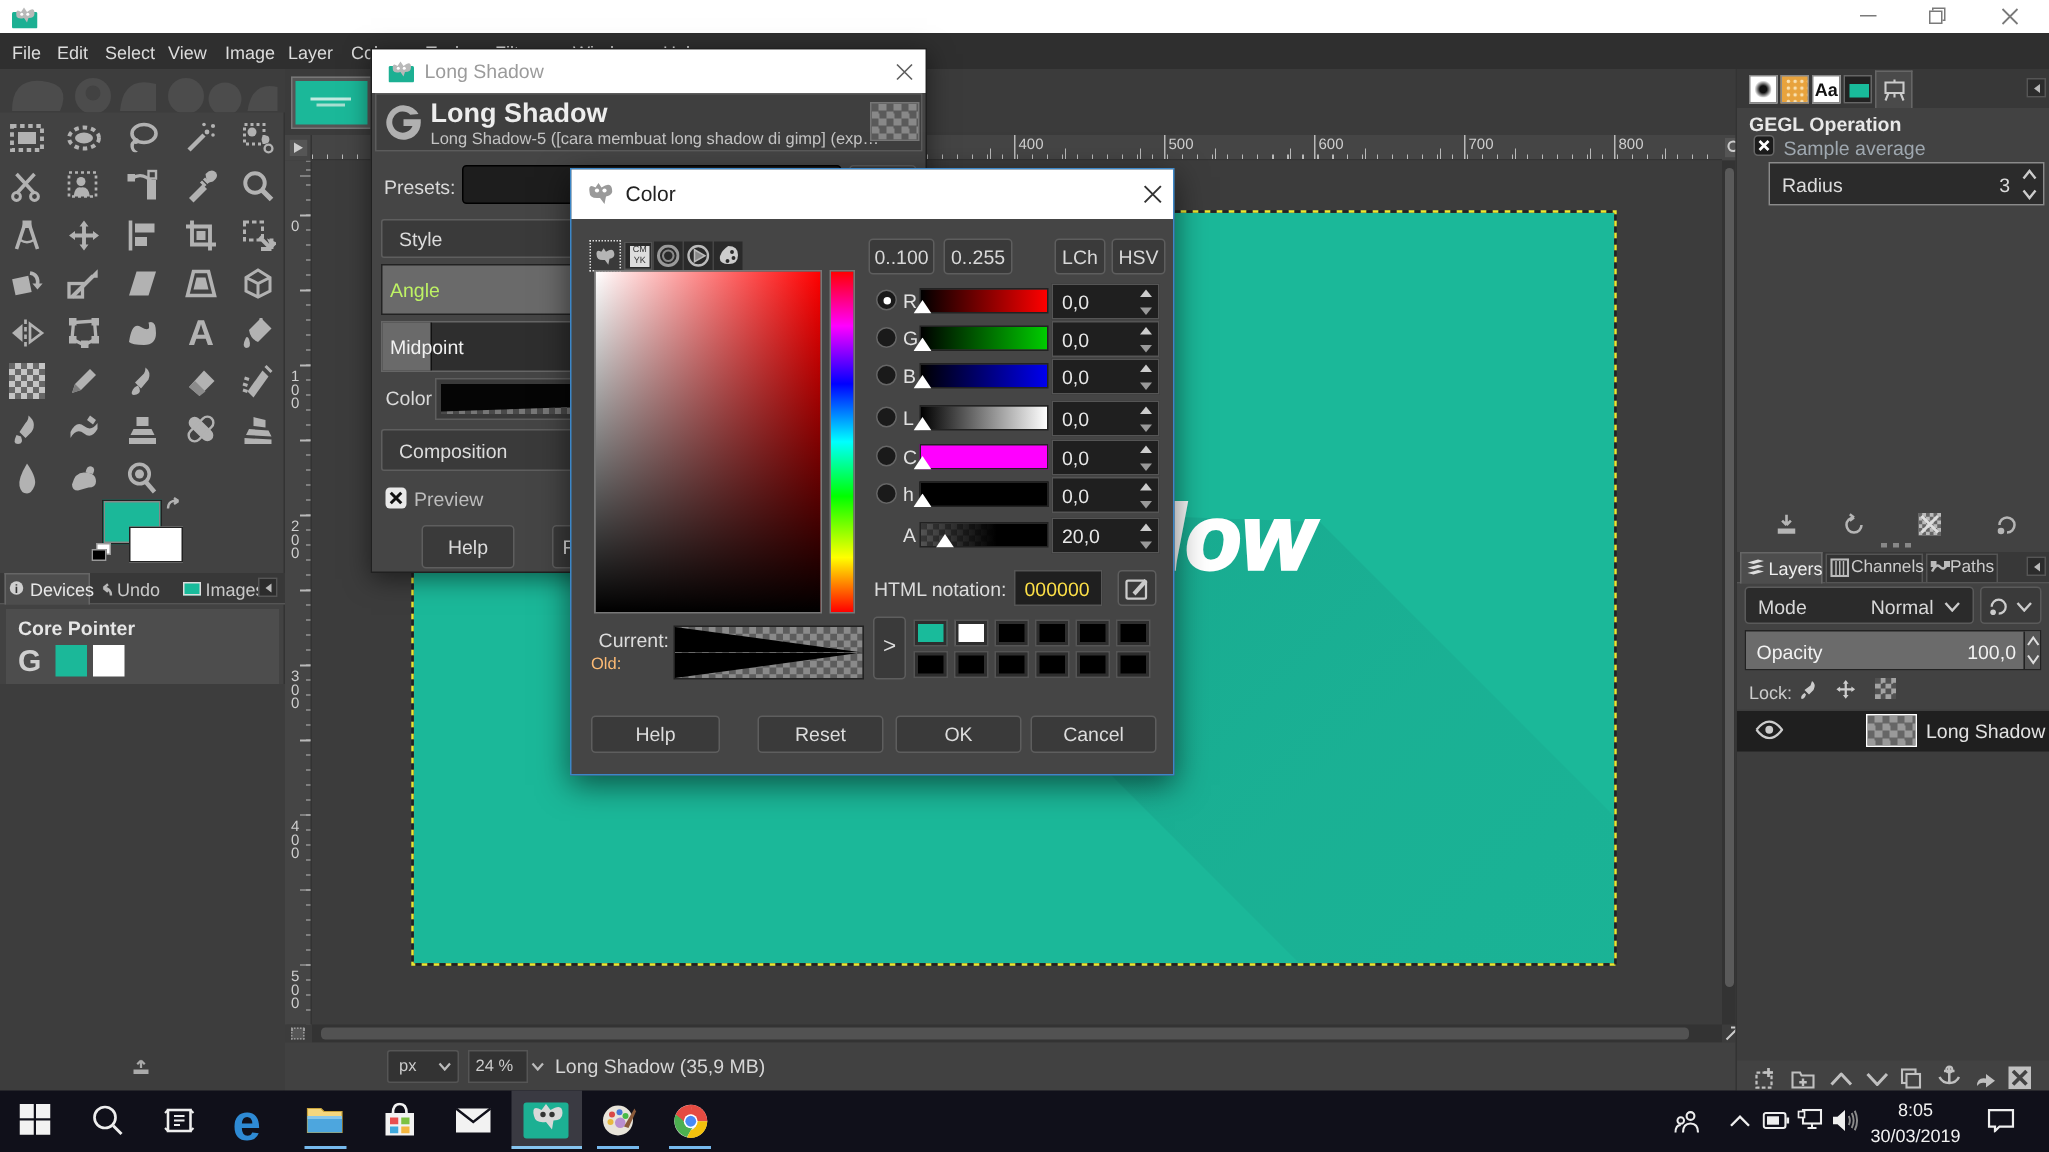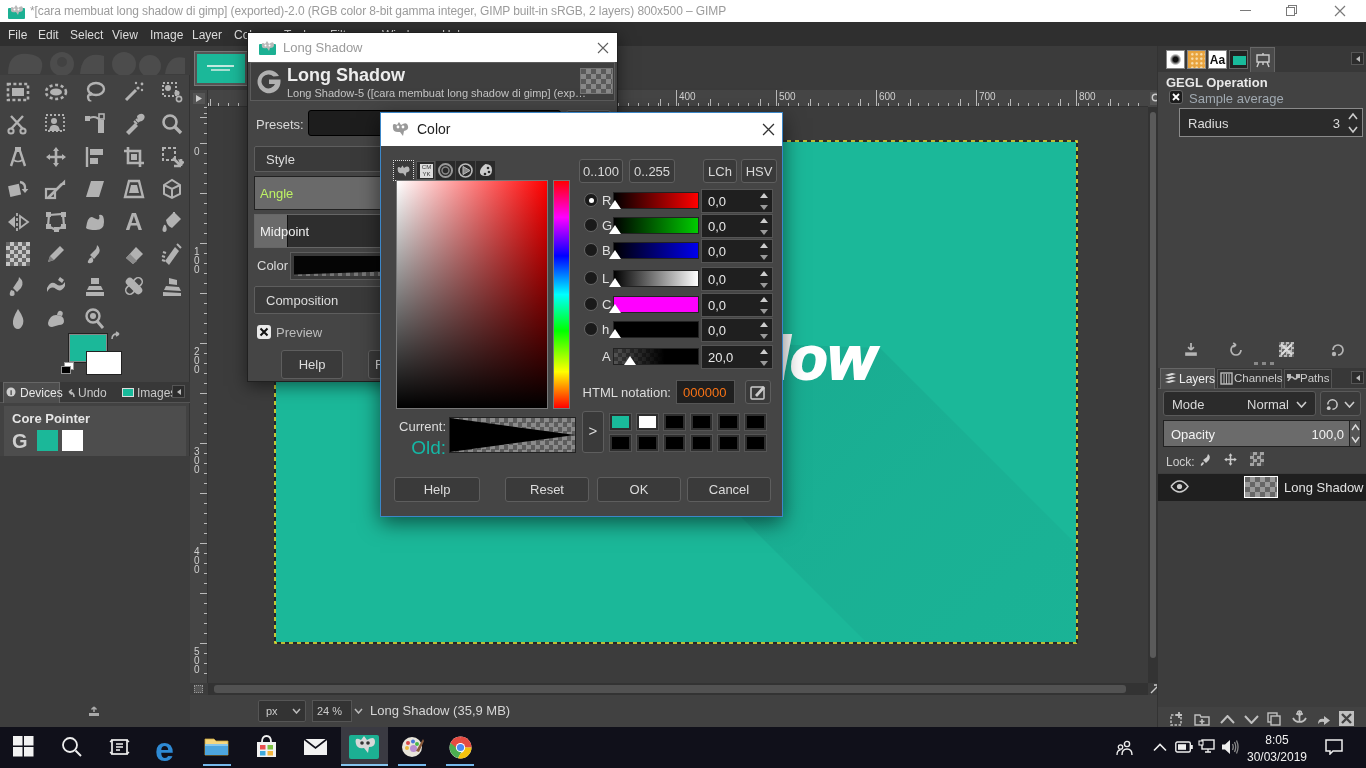--- a/index.html
+++ b/index.html
@@ -8,21 +8,20 @@
 </style></head>
 <body>
 
 <div class="abs" style="left:0;top:0;width:1366px;height:22px;background:#ffffff;">
   <svg class="abs" style="left:8px;top:3px" width="17" height="16" viewBox="0 0 17 16">
     <rect x="0" y="5" width="17" height="11" rx="1" fill="#1cb093"></rect>
     <path d="M3 8 Q2 2 6 5 L8 2 L10 5 Q15 1 15 6 Q15 9 11 9 L10 12 L8 9 Q4 10 3 8" fill="#b9b9b9"></path>
     <circle cx="6.5" cy="6.5" r="1" fill="#fff"></circle>
       <circle cx="10.5" cy="6.5" r="1" fill="#fff"></circle>
   </svg>
-  <div class="abs" style="left:30px;top:4px;font-size:12px;letter-spacing:-0.1px;color:#9b9b9b;white-space:nowrap">*[cara membuat long shadow di gimp] (exported)-2.0 (RGB color 8-bit gamma integer, GIMP built-in sRGB, 2 layers) 800x500 – GIMP</div>
   <div class="abs" style="left:1240px;top:10px;width:11px;height:1px;background:#7a7a7a"></div>
   <div class="abs" style="left:1288px;top:5px;width:9px;height:9px;border:1px solid #7a7a7a"></div>
   <div class="abs" style="left:1286px;top:7px;width:9px;height:9px;border:1px solid #7a7a7a;background:#fff"></div>
   <svg class="abs" style="left:1334px;top:5px" width="12" height="12" viewBox="0 0 12 12">
       <path d="M1 1 L11 11 M11 1 L1 11" stroke="#7a7a7a" stroke-width="1.2"></path>
     </svg>
 </div>
 
 <div class="abs" style="left:0;top:22px;width:1366px;height:24px;background:#2f2f2f;">
 <div class="abs" style="left:8px;top:6px;font-size:12px;color:#dcdcdc">File</div>
@@ -739,30 +738,30 @@
     </svg>
 <div class="abs" style="left:320px;top:232px;width:72px;height:24px;background:#1f1f1f;border:1px solid #555">
       <div class="abs" style="left:6px;top:4px;font-size:13px;color:#e8e8e8">20,0</div>
       <svg class="abs" style="right:2px;top:1px" width="12" height="21">
         <path d="M2 7 L6 2 L10 7 Z" fill="#ccc"></path>
         <path d="M2 14 L6 19 L10 14 Z" fill="#999"></path>
       </svg>
     </div>
 
  <div class="abs" style="left:200px;top:272px;width:90px;font-size:13px;color:#dcdcdc;text-align:right">HTML notation:</div>
- <div class="abs" style="left:295px;top:267px;width:59px;height:24px;background:#1f1f1f;border:1px solid #555;color:#f97316;font-size:13px;padding:4px 0 0 6px">000000</div>
+ <div class="abs" style="left:295px;top:267px;width:59px;height:24px;background:#1f1f1f;border:1px solid #555;color:#fde047;font-size:13px;padding:4px 0 0 6px">000000</div>
  <div class="abs" style="left:364px;top:267px;width:26px;height:24px;background:#3a3a3a;border:1px solid #5e5e5e;border-radius:3px">
       <svg style="position:absolute;left:4px;top:3px" width="17" height="17" viewBox="0 0 17 17">
         <rect x="1" y="3" width="13" height="12" rx="1" fill="none" stroke="#ccc" stroke-width="1.5"></rect>
         <path d="M5 11 L13 2 L15 4 L7 13 Z" fill="#ccc"></path>
       </svg>
     </div>
 
  <div class="abs" style="left:13px;top:306px;width:52px;font-size:13px;color:#dcdcdc;text-align:right">Current:</div>
- <div class="abs" style="left:13px;top:324px;width:52px;font-size:19px;color:#14b8a6;text-align:right">Old:</div>
+ <div class="abs" style="left:13px;top:324px;width:52px;font-size:11px;color:#fdba74;text-align:left">Old:</div>
  <div class="abs" style="left:68px;top:304px;width:127px;height:36px;border:1px solid #222;background:conic-gradient(#8a8a8a 25%,#5c5c5c 0 50%,#8a8a8a 0 75%,#5c5c5c 0) 0 0/9px 9px">
    <div class="abs" style="left:0;top:0;width:100%;height:50%;background:#000;clip-path:polygon(0 0,0 100%,100% 100%)"></div>
    <div class="abs" style="left:0;top:50%;width:100%;height:50%;background:#000;clip-path:polygon(0 0,100% 0,0 100%)"></div>
  </div>
  <div class="abs" style="left:201px;top:298px;width:22px;height:42px;background:#3a3a3a;border:1px solid #5e5e5e;border-radius:3px;color:#ddd;font-size:15px;text-align:center;padding-top:10px">&gt;</div>
 
 <div class="abs" style="left:229px;top:301px;width:21px;height:16px;background:#19bb9b;border:2px solid #2e2e2e;outline:1px solid #555"></div>
 <div class="abs" style="left:256px;top:301px;width:21px;height:16px;background:#fff;border:2px solid #2e2e2e;outline:1px solid #555"></div>
 <div class="abs" style="left:283px;top:301px;width:21px;height:16px;background:#000;border:2px solid #2e2e2e;outline:1px solid #555"></div>
 <div class="abs" style="left:310px;top:301px;width:21px;height:16px;background:#000;border:2px solid #2e2e2e;outline:1px solid #555"></div>

